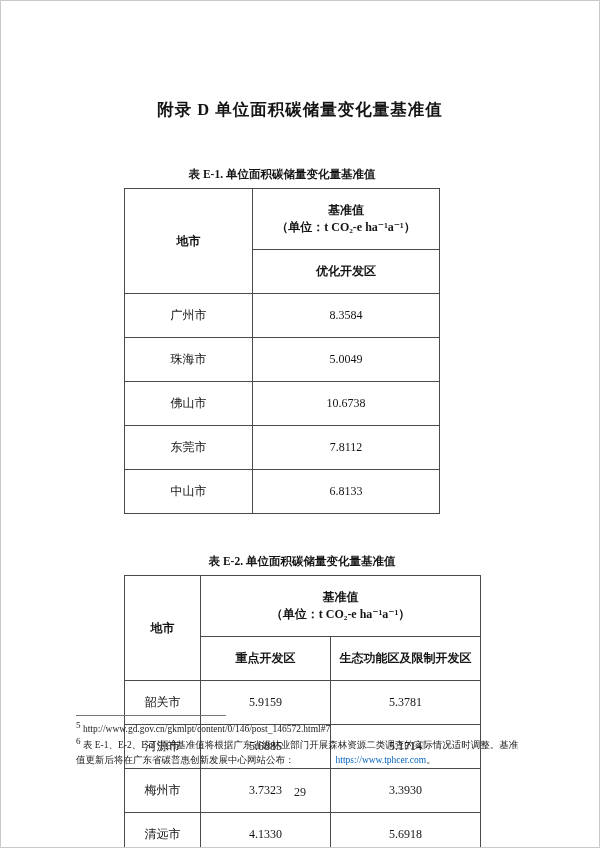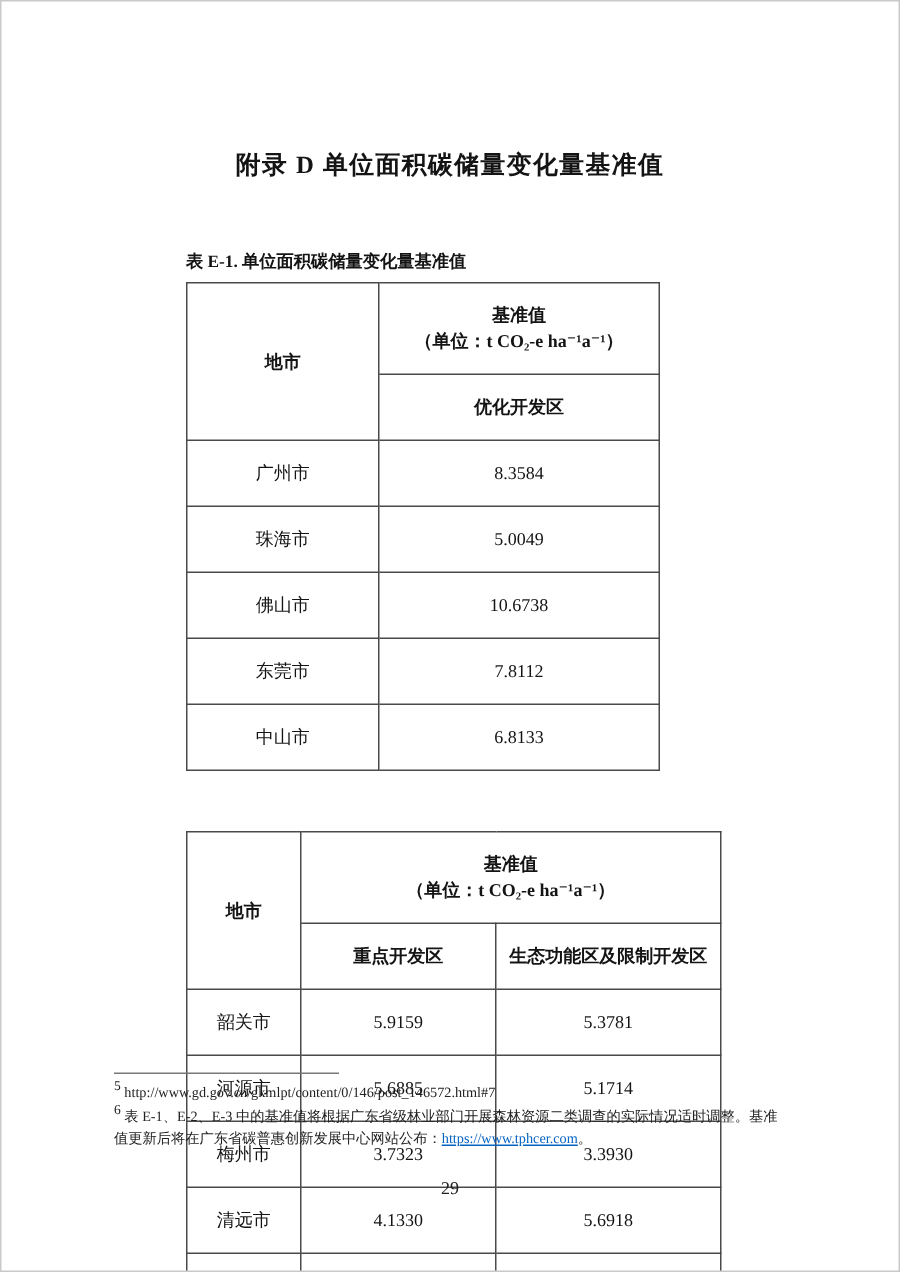--- a/index.html
+++ b/index.html
@@ -10,32 +10,32 @@
     overflow:hidden;
   }
   .content{padding:98px 75px 0 75px;}
   .title{text-align:center;font-size:16.5px;font-weight:bold;letter-spacing:1px;margin:0 0 46px 0;}
   .para{font-size:13.5px;line-height:28px;text-align:justify;text-indent:2em;margin:0;}
   .fnref{font-size:9px;line-height:0;}
   .table-block{margin:12px 0 0 48px;}
   .table-block.second{margin-top:40px;}
   .tb1{width:316px;}
   .tb2{width:356px;}
-  .caption{font-size:11.5px;font-weight:bold;text-align:left;margin:0 0 6px 0;}
+  .caption{font-size:11.5px;font-weight:bold;text-align:center;margin:0 0 6px 0;}
   table{border-collapse:collapse;width:100%;font-size:12px;table-layout:fixed;}
   td{border:1px solid #4a4a4a;text-align:center;padding:13px 2px;height:24px;box-sizing:border-box;vertical-align:middle;}
   td.hd{font-weight:bold;}
   .tb1 col.c1{width:128px;}
   .tb2 col.c1{width:76px;}
   .tb2 col.c2{width:130px;}
   .tb2 col.c3{width:150px;}
   .footnotes{position:absolute;left:75px;right:75px;top:714px;font-size:9.5px;line-height:1.5;color:#222;}
   .fn-divider{width:150px;border-top:1px solid #777;margin:0 0 6px 0;height:0;}
   .fn{margin:0 0 2px 0;}
-  .fn .link{color:#0563c1;text-decoration:underline;cursor:pointer;}
+  .fn .link{color:#0563c1;cursor:pointer;margin-left:41px;}
   .page-number{position:absolute;left:0;right:0;top:784px;text-align:center;font-size:12px;color:#222;}
 </style>
 </head>
 <body>
 
 <div class="page">
   <div class="content">
 
     <h1 class="title">附录 D 单位面积碳储量变化量基准值</h1>
 
@@ -77,20 +77,21 @@
         </tr>
         <tr>
           <td>中山市</td>
           <td>6.8133</td>
         </tr>
       </tbody>
         </table>
     </div>
 
     <div class="table-block tb2 second">
+      <div class="caption">表 E-2. 单位面积碳储量变化量基准值</div>
       <table>
         <colgroup>
             <col class="c1">
             <col class="c2">
             <col class="c3">
           </colgroup>
         <tbody>
             <tr>
           <td class="hd" rowspan="2">地市</td>
           <td class="hd" colspan="2">

